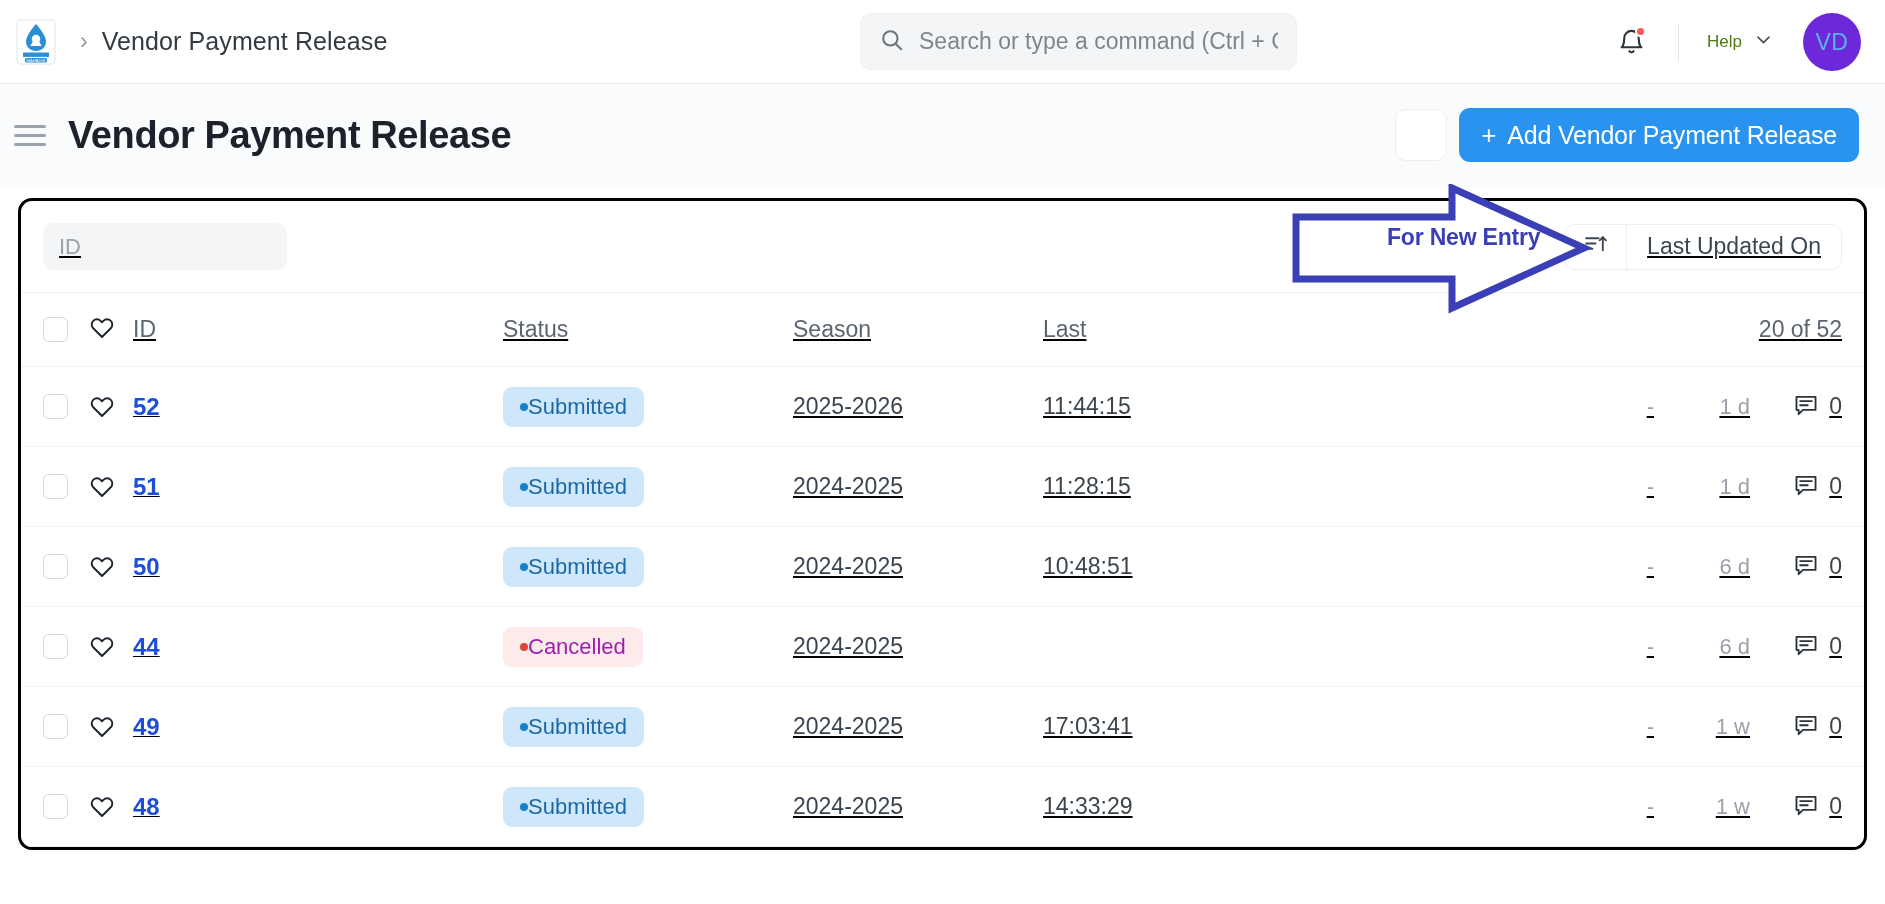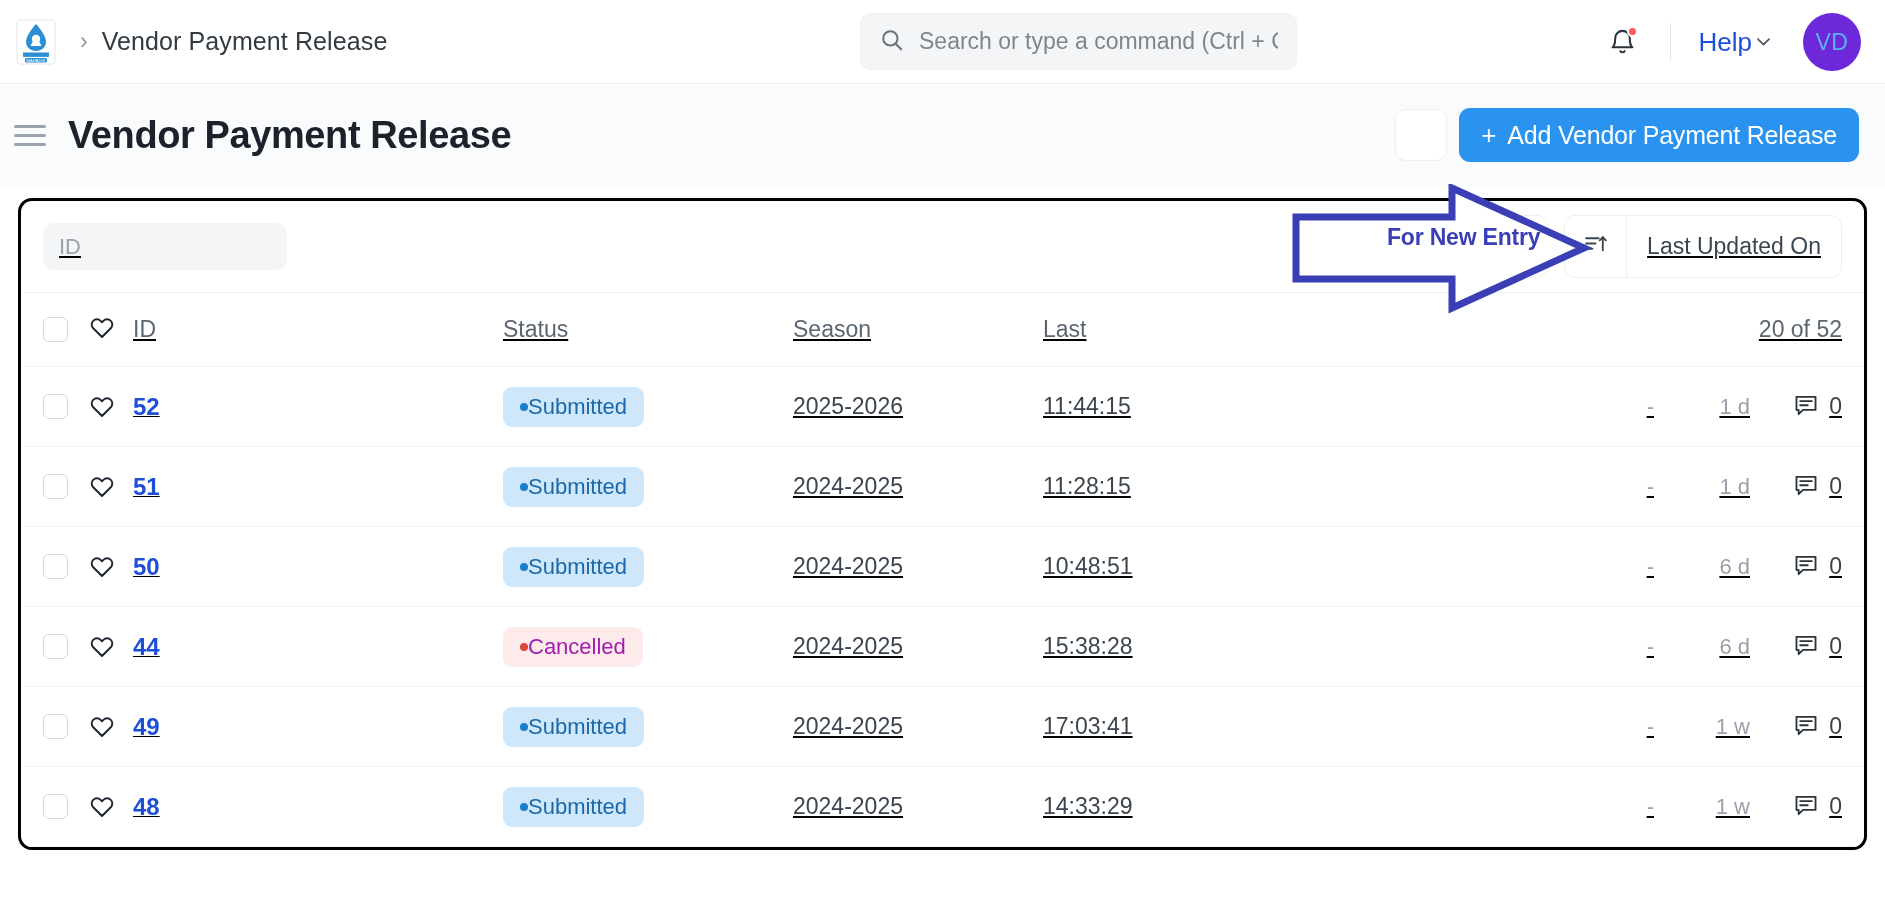--- a/index.html
+++ b/index.html
@@ -82,22 +82,22 @@
     width: 11px; height: 11px;
     border-radius: 50%;
     background: #ff5858;
     border: 2px solid #ffffff;
   }
   .nav-divider {
     width: 1px; height: 38px; background: #e4e6e9;
     margin: 0 22px 0 16px;
   }
   .help-btn {
-    display: flex; align-items: center; gap: 2px;
-    font-size: 26px; color: #1d4ed8;
+    display: flex; align-items: center; gap: 12px;
+    font-size: 17px; color: #4d7c0f;
     padding: 8px 6px;
     border-radius: 8px;
     cursor: pointer;
   }
   .avatar {
     width: 58px; height: 58px;
     border-radius: 50%;
     background: #6d28d9;
     color: #5ab3f0;
     font-size: 23px;
@@ -211,21 +211,21 @@
   .id-input::placeholder { color: #9aa1a9; }
   .filter-right {
     margin-left: auto;
     display: flex; align-items: center; gap: 16px;
   }
   .btn-group {
     display: flex; align-items: stretch;
     border: 1px solid #eceef0;
     border-radius: 11px;
     background: #ffffff;
-    height: 63px;
+    height: 46px;
     overflow: hidden;
   }
   .btn-group > .seg {
     display: flex; align-items: center; gap: 12px;
     padding: 0 20px;
     font-size: 23px;
     color: #3c4650;
     cursor: pointer;
     background: #ffffff;
   }
@@ -564,21 +564,20 @@
     <div class="c-id">
       <span class="id-val">44</span>
     </div>
     <div class="c-status">
       <span class="badge red">
         <span class="dot"></span>
         <span>Cancelled</span>
       </span>
     </div>
     <div class="c-season cell-txt">2024-2025</div>
-    <div class="c-time cell-txt">15:38:28</div>
     <div class="c-spacer"></div>
     <div class="c-dash muted">-</div>
     <div class="c-ago muted">6 d</div>
     <div class="c-comments">
       <span>
         <svg width="26" height="26" viewBox="0 0 24 24" fill="none" stroke="#2b333b" stroke-width="1.7" stroke-linecap="round" stroke-linejoin="round">
           <path d="M3.2 4.5h17.6v12H9.2l-4 4v-4H3.2z"></path>
           <line x1="6.6" y1="8.4" x2="17.4" y2="8.4"></line>
           <line x1="6.6" y1="12.2" x2="13.6" y2="12.2"></line>
         </svg>

